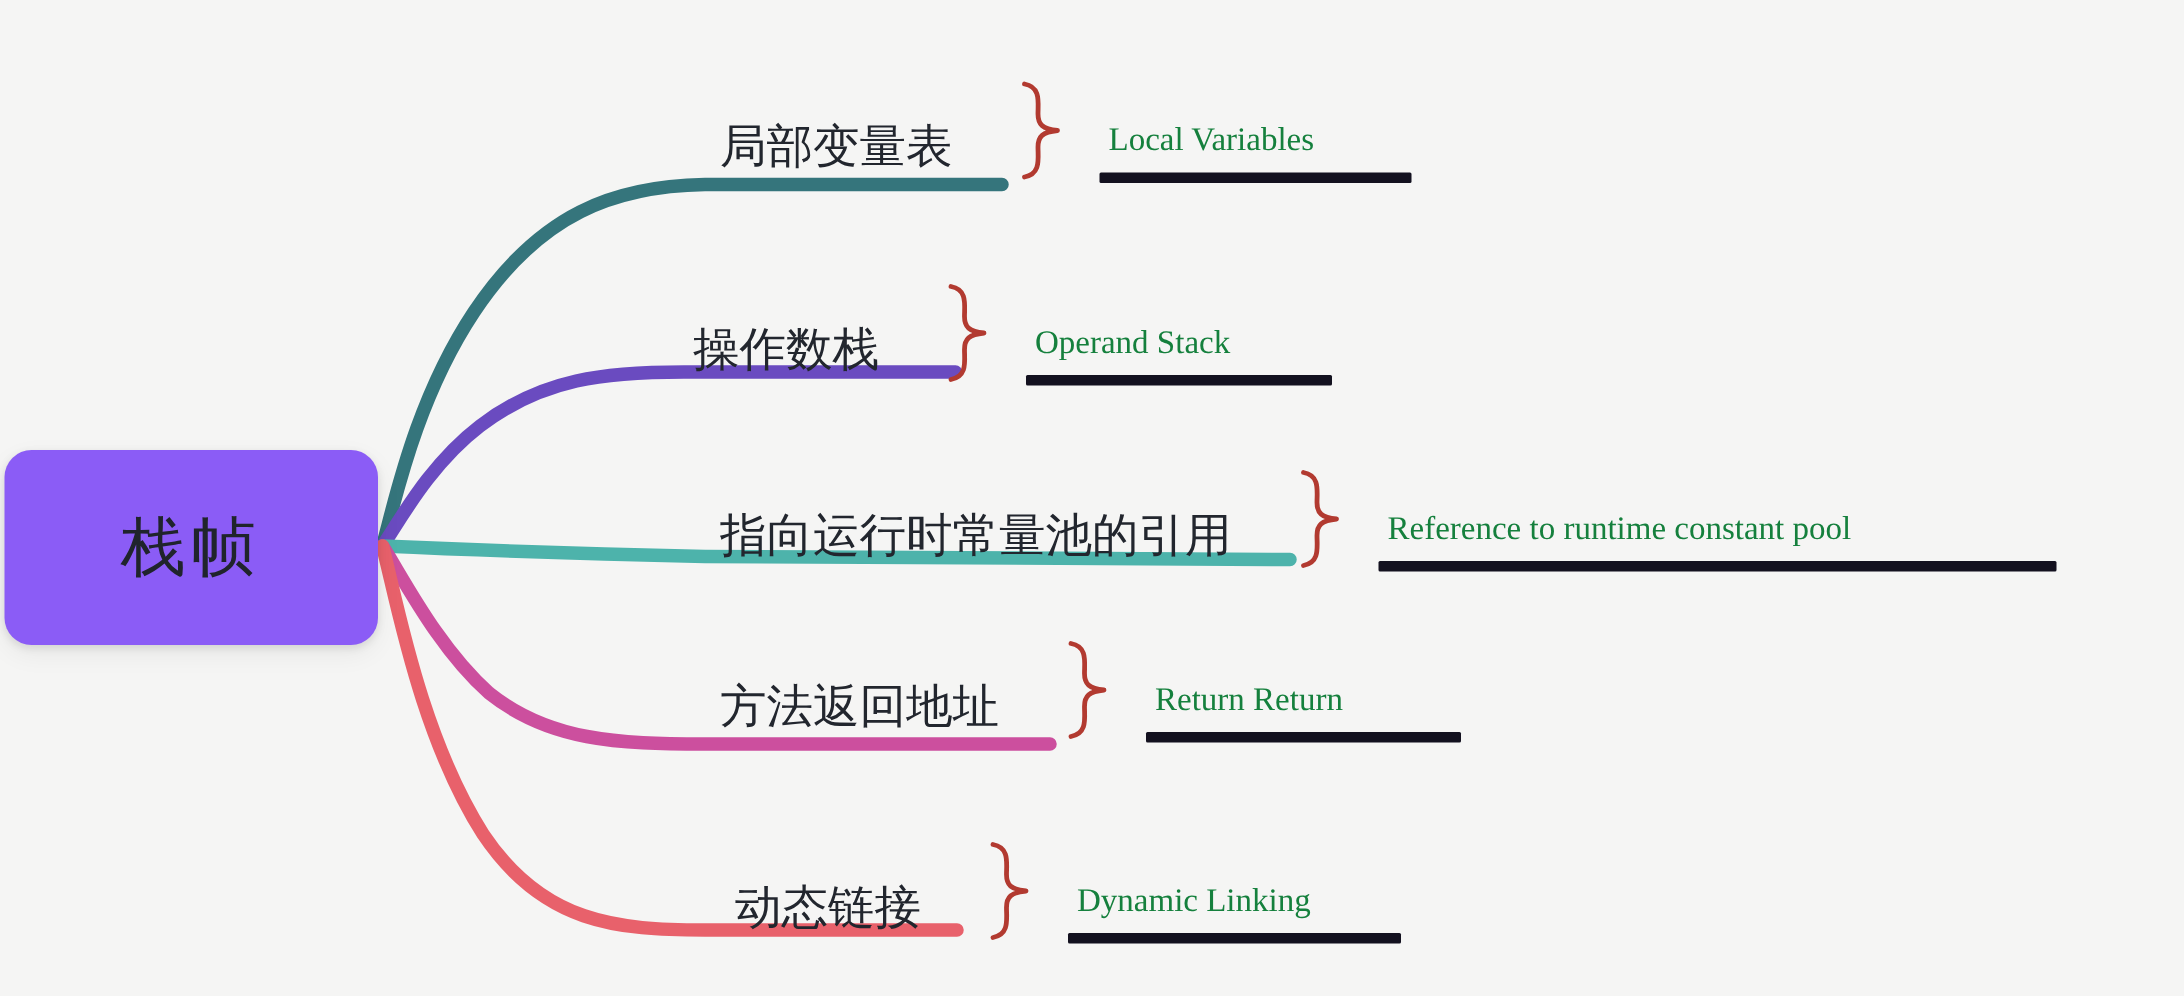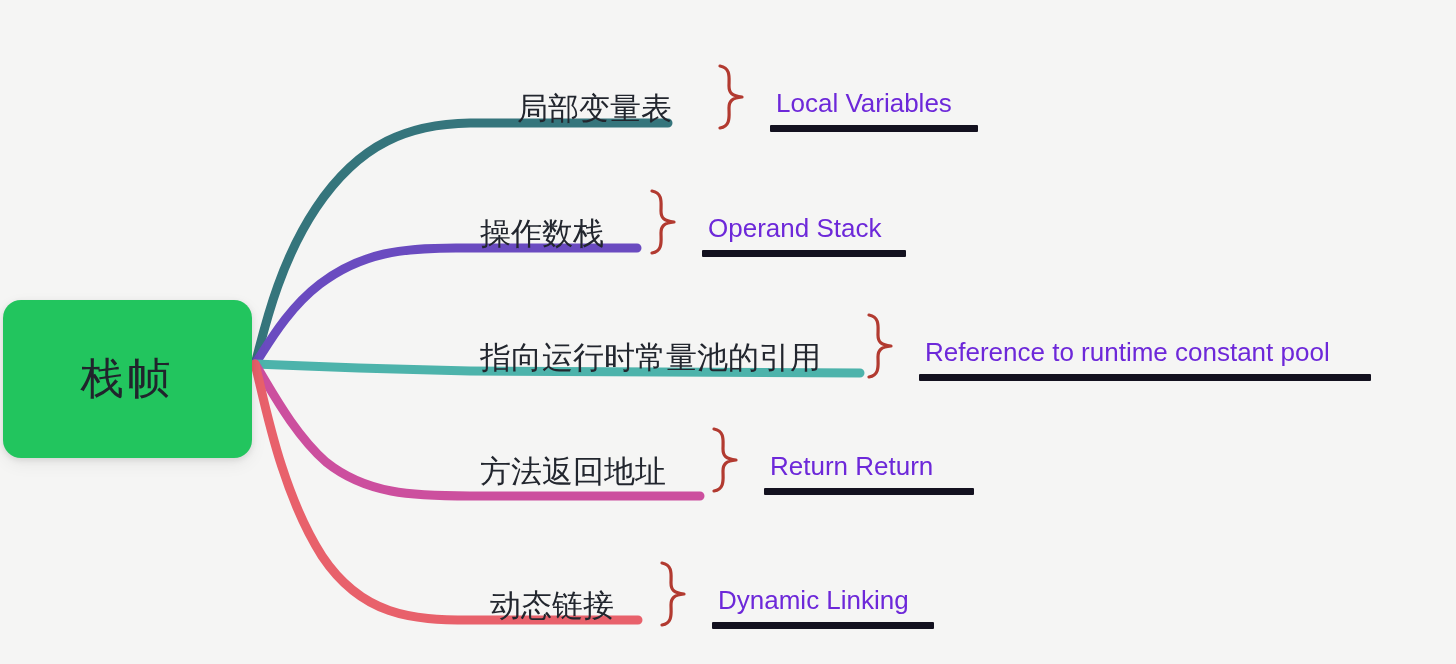--- a/index.html
+++ b/index.html
@@ -18,22 +18,22 @@
     width: 1456px;
     height: 664px;
   }
 
   
   #root-node {
     position: absolute;
     left: 3px;
     top: 300px;
     width: 249px;
-    height: 158px;
-    background: #22c55e;
+    height: 130px;
+    background: #8b5cf6;
     border-radius: 18px;
     box-shadow: 0 2px 6px rgba(0,0,0,0.10), 0 6px 18px rgba(0,0,0,0.06);
     display: flex;
     align-items: center;
     justify-content: center;
   }
   #root-label {
     font-size: 43px;
     color: #20242c;
     letter-spacing: 4px;
@@ -80,36 +80,36 @@
     flex: 0 0 auto;
   }
 
   .en-block {
     position: relative;
     display: flex;
     flex-direction: column;
     justify-content: flex-end;
   }
   .en-text {
-    font-size: 26px;
+    font-size: 22px;
     line-height: 34px;
-    color: #6d28d9;
+    color: #15803d;
     white-space: nowrap;
-    font-family: Liberation Sans, sans-serif;
+    font-family: Liberation Serif, serif;
     padding: 0 6px 5px 6px;
   }
   .en-rule {
     height: 7px;
     background: #13111f;
     border-radius: 1px;
   }
 
   
-  #row-0 { left: 478px; top: 62px; margin-left: 37px; }
-  #row-1 { left: 478px; top: 187px; }
+  #row-0 { left: 478px; top: 52px; }
+  #row-1 { left: 460px; top: 187px; }
   #row-2 { left: 478px; top: 311px; }
   #row-3 { left: 478px; top: 425px; }
   #row-4 { left: 488px; top: 559px; }
 
   .gap-a { width: 32px; flex: 0 0 auto; }
   .gap-b { width: 18px; flex: 0 0 auto; }
 </style>
 </head>
 <body style="background: rgb(245, 245, 244);">
 

